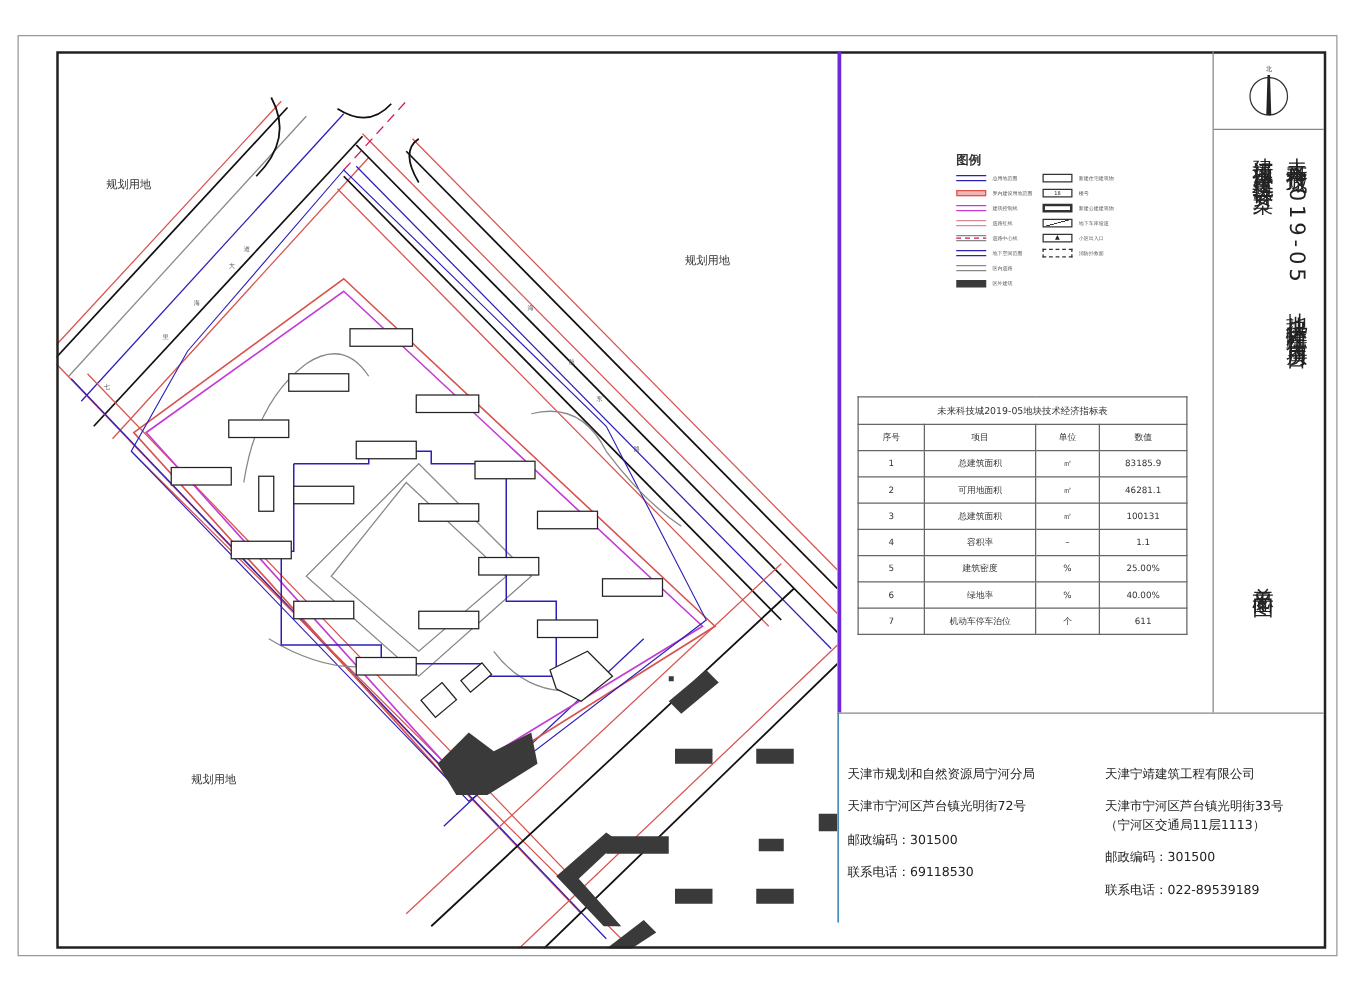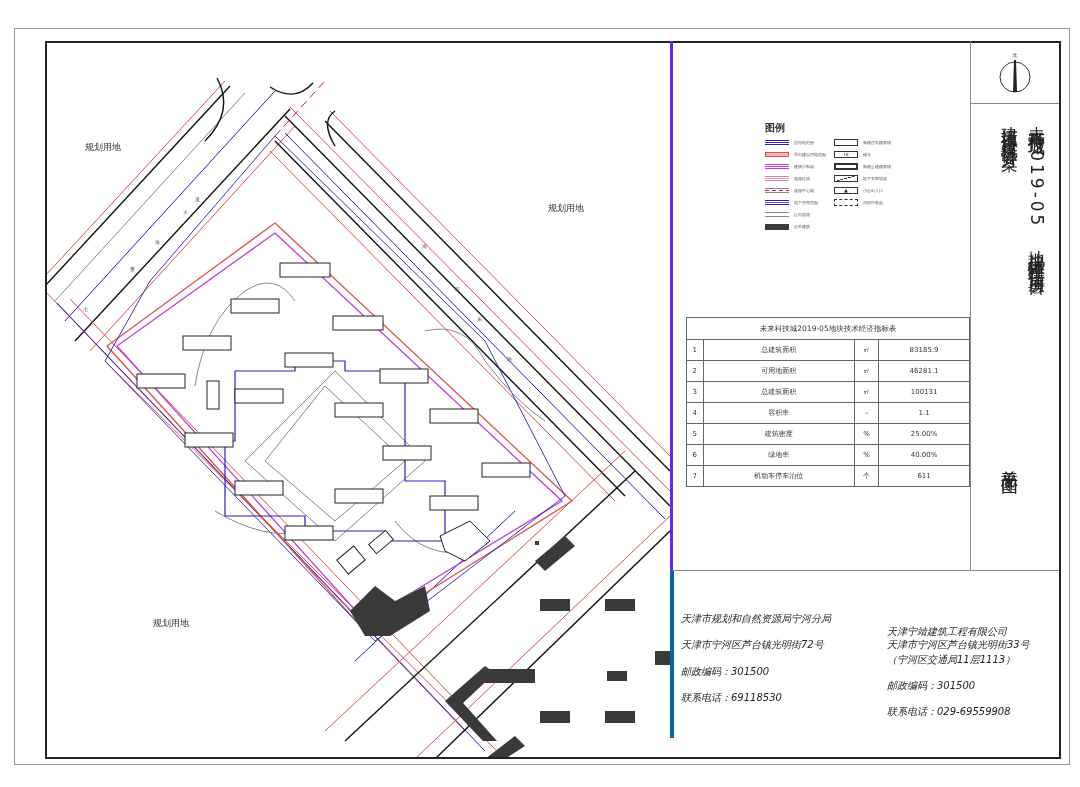--- a/index.html
+++ b/index.html
@@ -14,24 +14,24 @@
   .north { position:absolute; left:0; top:0; width:88px; height:62px; border-bottom:1px solid #888; }
   .vtitle { position:absolute; writing-mode:vertical-rl; font-size:17px; letter-spacing:3px; color:#222; line-height:1; }
   .legend { position:absolute; left:92px; top:80px; width:190px; }
   .legend-title { font-size:10px; font-weight:bold; color:#333; margin-bottom:3px; }
   .leg-cols { display:flex; gap:8px; }
   .leg-col { display:flex; flex-direction:column; gap:3px; }
   .leg-item { display:flex; align-items:center; gap:5px; height:9px; }
   .leg-sw { width:24px; height:5px; box-sizing:border-box; position:relative; }
   .leg-sw2 { width:24px; height:7px; box-sizing:border-box; position:relative; border:1px solid #333; }
   .leg-lbl { font-size:4px; color:#555; white-space:nowrap; transform:scale(1); }
-  .tbl { position:absolute; left:13px; top:276px; width:284px; border-collapse:collapse; font-size:7px; color:#333; }
+  .tbl { position:absolute; left:13px; top:276px; width:264px; border-collapse:collapse; font-size:7px; color:#333; }
   .tbl td, .tbl th { border:1px solid #666; text-align:center; height:20px; padding:0; font-weight:normal; }
   .tbl .cap { height:21px; font-size:7.5px; }
-  .info { position:absolute; left:670px; top:570px; width:389px; height:168px; border-left:4px solid #0369a1; border-top:1px solid #888; box-sizing:border-box;font-style:italic; }
+  .info { position:absolute; left:670px; top:570px; width:389px; height:168px; border-left:1px solid #0369a1; border-top:1px solid #888; box-sizing:border-box; }
   .info-col { position:absolute; top:0; font-size:10px; color:#222; }
   .info-col div { position:absolute; white-space:nowrap; }
 </style>
 </head>
 <body>
 
 <div class="outer"></div>
 
 <div class="map">
   <svg width="625" height="718" viewBox="0 0 625 718">
@@ -210,20 +210,26 @@
       </div>
     </div>
   </div>
 
   <table class="tbl">
     <tbody>
         <tr>
           <td class="cap" colspan="4">未来科技城2019-05地块技术经济指标表</td>
         </tr>
     <tr>
+      <th style="width:52px">序号</th>
+      <th style="width:88px">项目</th>
+      <th style="width:50px">单位</th>
+      <th>数值</th>
+    </tr>
+    <tr>
       <td>1</td>
       <td>总建筑面积</td>
       <td>㎡</td>
       <td>83185.9</td>
     </tr>
     <tr>
       <td>2</td>
       <td>可用地面积</td>
       <td>㎡</td>
       <td>46281.1</td>
@@ -276,19 +282,19 @@
 </div>
 
 <div class="info">
   <div class="info-col" style="left:7px;">
     <div style="top:41px;">天津市规划和自然资源局宁河分局</div>
     <div style="top:67px;">天津市宁河区芦台镇光明街72号</div>
     <div style="top:94px;">邮政编码：301500</div>
     <div style="top:120px;">联系电话：69118530</div>
   </div>
   <div class="info-col" style="left:213px;">
-    <div style="top:54px;">天津宁靖建筑工程有限公司</div>
+    <div style="top:41px;">天津宁靖建筑工程有限公司</div>
     <div style="top:67px;">天津市宁河区芦台镇光明街33号</div>
     <div style="top:82px;">（宁河区交通局11层1113）</div>
     <div style="top:108px;">邮政编码：301500</div>
-    <div style="top:134px;">联系电话：029-69559908</div>
+    <div style="top:134px;">联系电话：022-89539189</div>
   </div>
 </div>
 
 </body></html>

